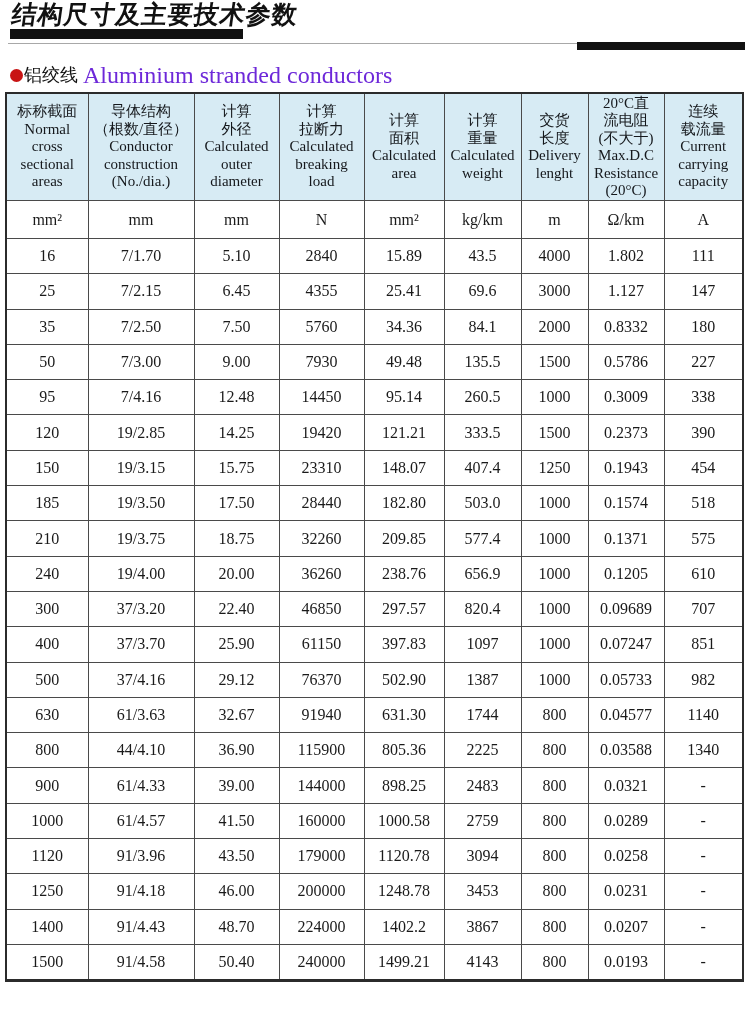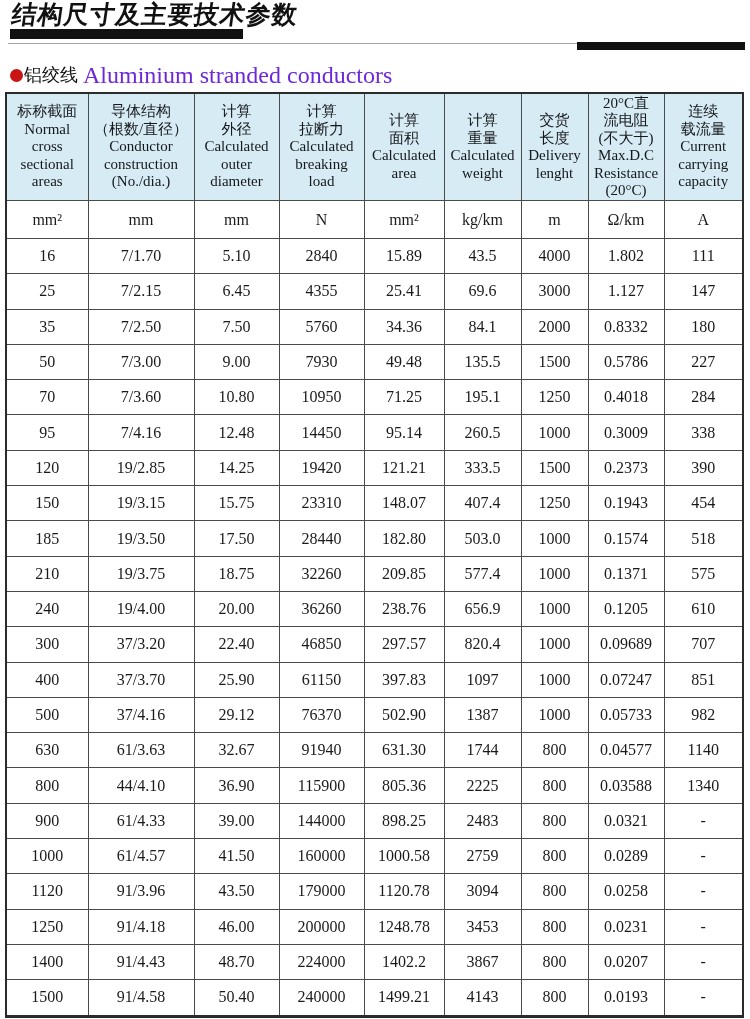--- a/index.html
+++ b/index.html
@@ -181,31 +181,20 @@
         <td>7/3.00</td>
         <td>9.00</td>
         <td>7930</td>
         <td>49.48</td>
         <td>135.5</td>
         <td>1500</td>
         <td>0.5786</td>
         <td>227</td>
       </tr>
       <tr>
-        <td>70</td>
-        <td>7/3.60</td>
-        <td>10.80</td>
-        <td>10950</td>
-        <td>71.25</td>
-        <td>195.1</td>
-        <td>1250</td>
-        <td>0.4018</td>
-        <td>284</td>
-      </tr>
-      <tr>
         <td>95</td>
         <td>7/4.16</td>
         <td>12.48</td>
         <td>14450</td>
         <td>95.14</td>
         <td>260.5</td>
         <td>1000</td>
         <td>0.3009</td>
         <td>338</td>
       </tr>

